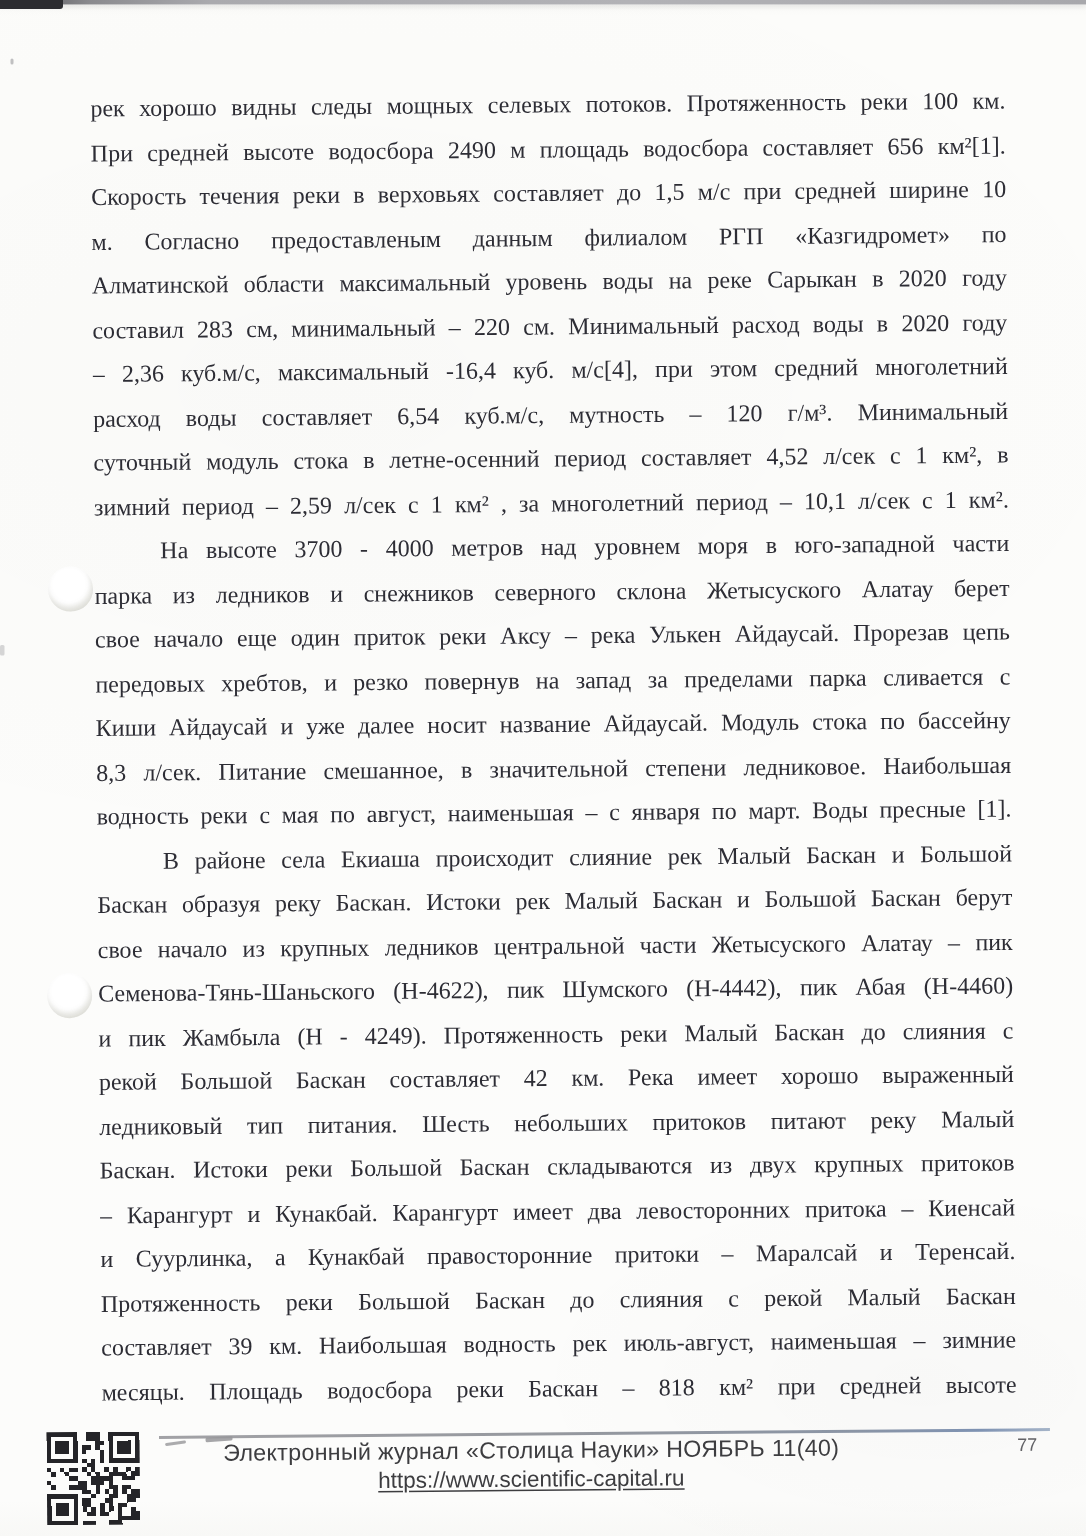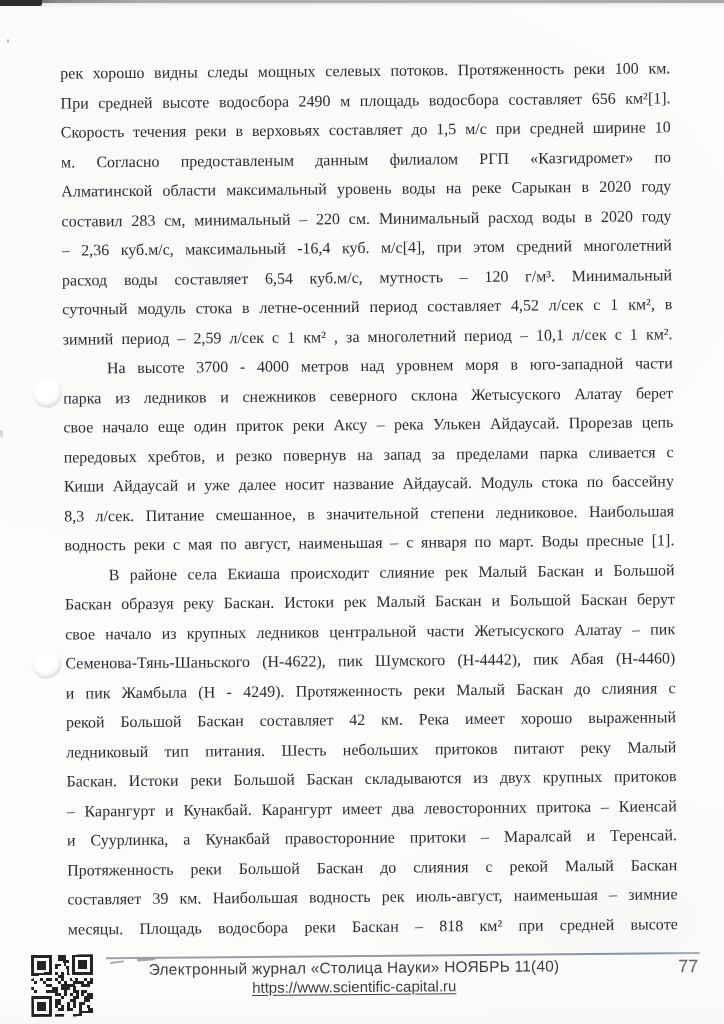--- a/index.html
+++ b/index.html
@@ -48,21 +48,21 @@
   .pen-mark-2 { left:133px; top:956px; width:18px; height:2.5px; transform:rotate(-4deg); opacity:.85; }
 
   .qr-code { position:absolute; left:27px; top:952px; width:62px; height:62px; }
 
   .footer-text-block { position:absolute; left:140px; top:958px; width:420px;
     text-align:center; font-family:"Liberation Sans", sans-serif; color:#3d3d40; }
   .journal-line { font-size:15.5px; letter-spacing:0.2px; line-height:19px; }
   .journal-url { display:inline-block; font-size:15px; line-height:18px; color:#3d3d40;
     text-decoration:underline; text-underline-offset:2px; margin-top:1px; }
   .page-number { position:absolute; left:674px; top:959px;
-    font-family:"Liberation Sans", sans-serif; font-size:18px; color:#626266; }
+    font-family:"Liberation Sans", sans-serif; font-size:12px; color:#626266; }
 </style>
 </head>
 <body>
 
 <div class="page">
 
   <div class="scan-top-bar"></div>
   <div class="scan-top-bar-left"></div>
   <div class="speck speck-a"></div>
   <div class="speck speck-b"></div>

